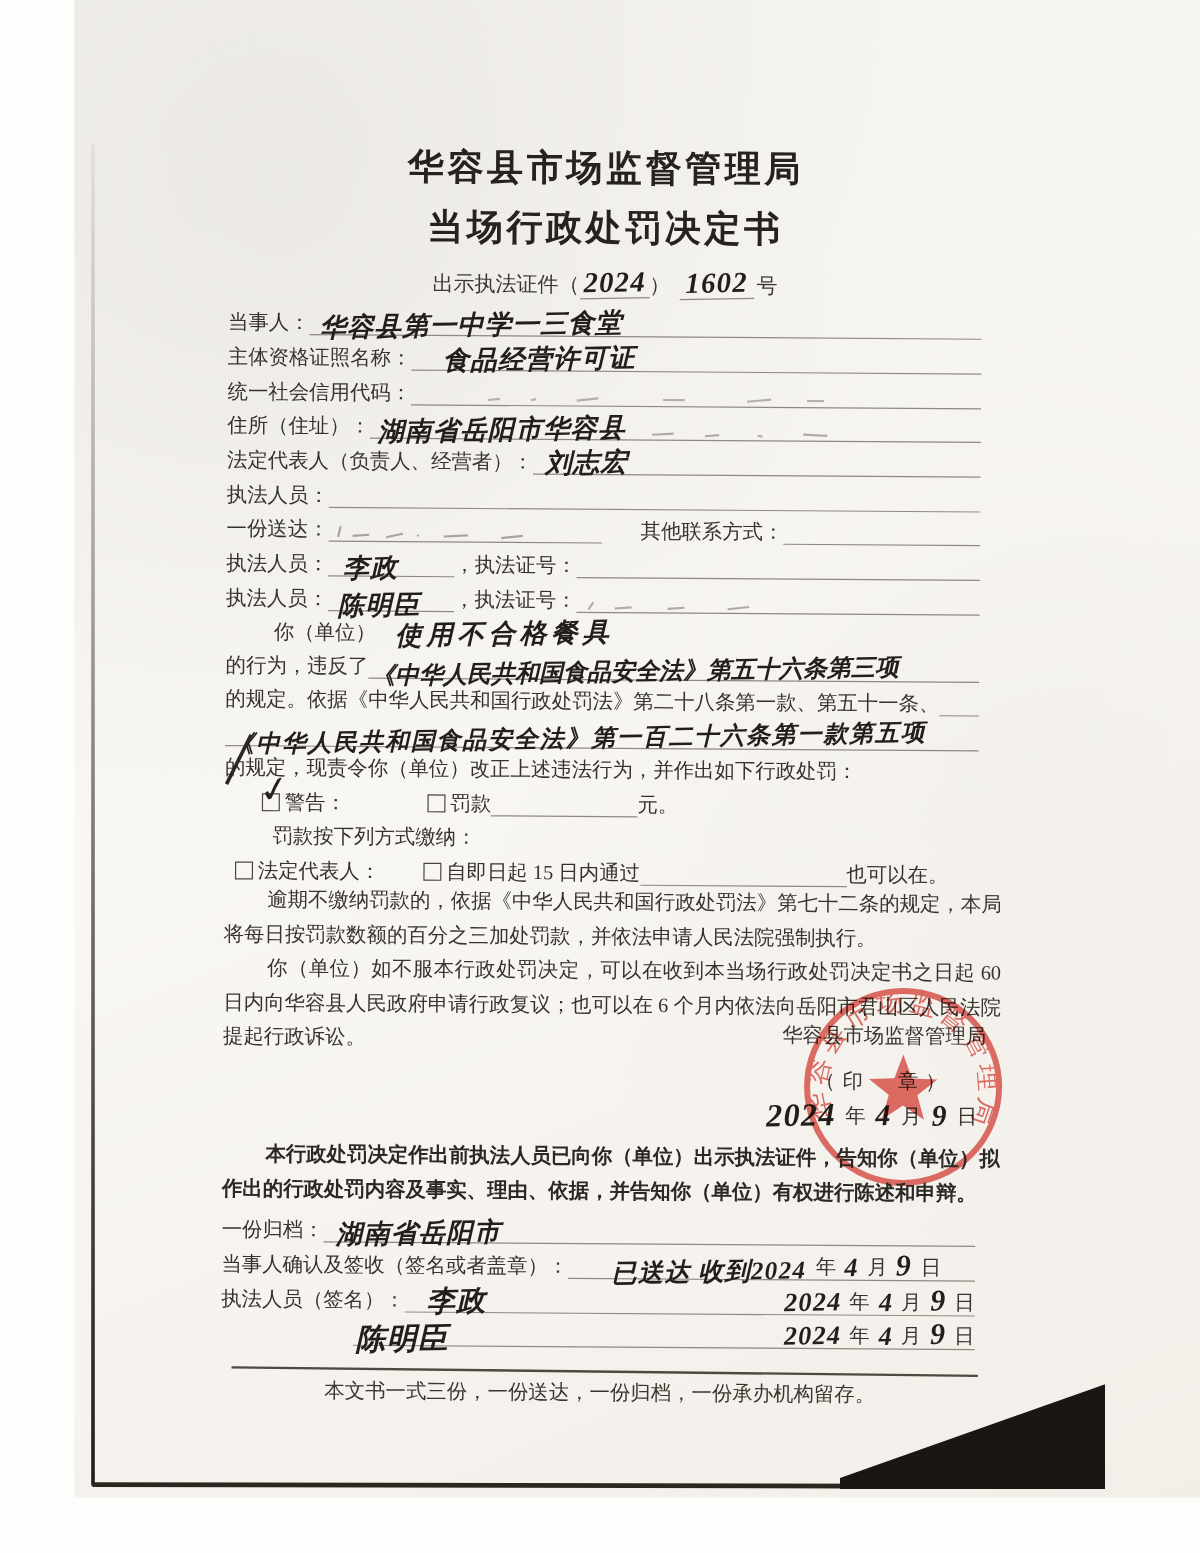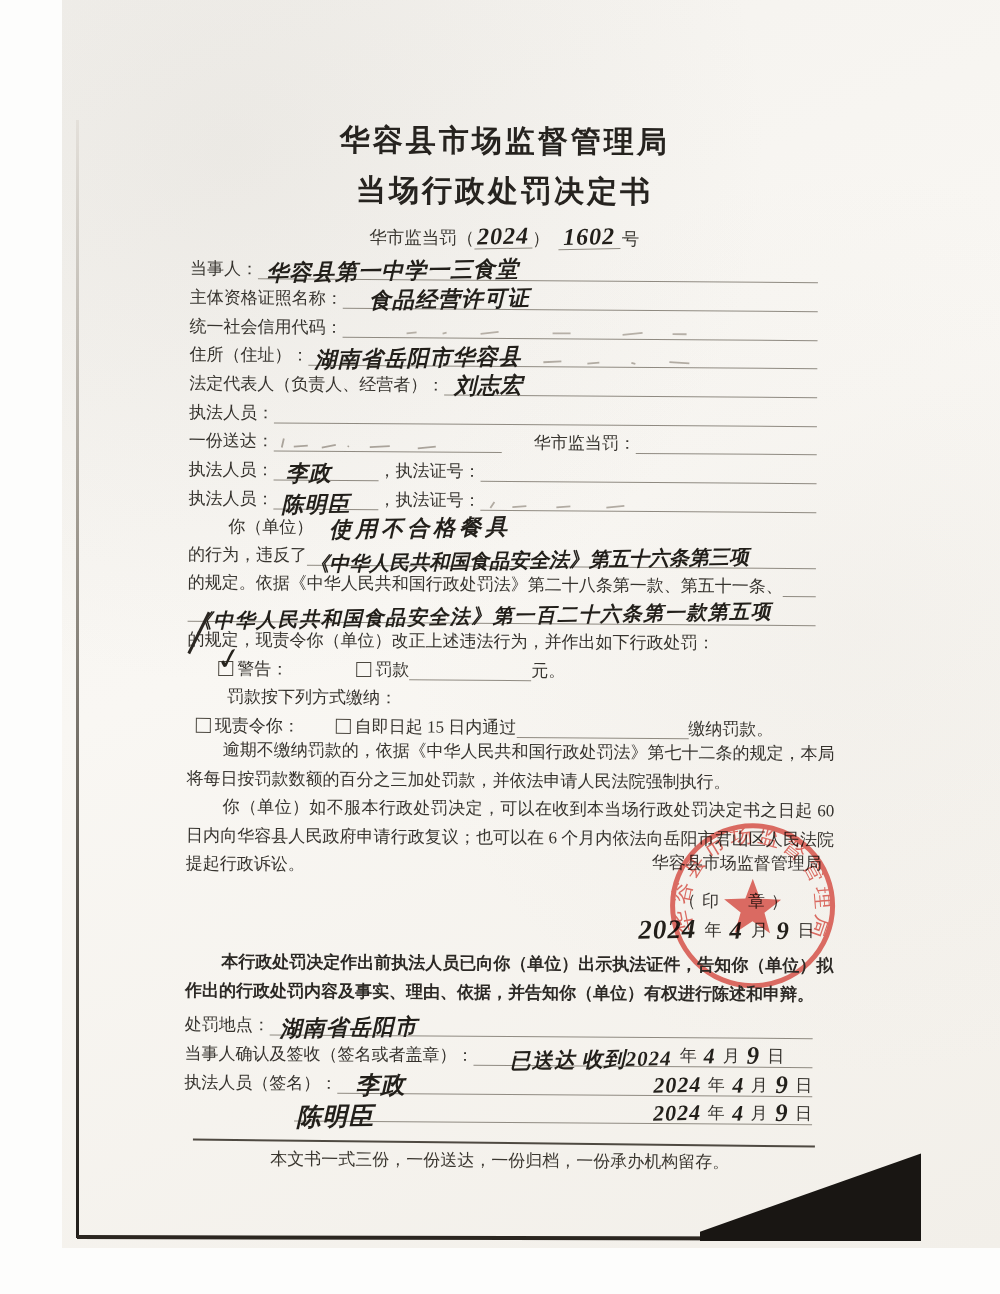--- a/index.html
+++ b/index.html
@@ -76,21 +76,21 @@
 <body>
 
 <div class="paper"></div>
 
 <div class="content">
 
   <div class="abs title" style="top:126px;">华容县市场监督管理局</div>
   <div class="abs title" style="top:176px;">当场行政处罚决定书</div>
 
   <div class="abs docno" style="top:226px;">
-    <span>华市监当罚（</span><span class="hw tilt uline" style="min-width:58px;text-align:center;">2024</span><span>）</span><span class="hw tilt uline" style="min-width:62px;text-align:center;margin:0 2px 0 8px;">1602</span><span>号</span>
+    <span>出示执法证件（</span><span class="hw tilt uline" style="min-width:58px;text-align:center;">2024</span><span>）</span><span class="hw tilt uline" style="min-width:62px;text-align:center;margin:0 2px 0 8px;">1602</span><span>号</span>
   </div>
 
   <div class="abs row" style="top:252px;">
     <span class="lbl">当事人：</span>
     <span class="fill">
       <span class="hw big tilt" style="margin:0 0 -2px 8px;">华容县第一中学一三食堂</span>
     </span>
   </div>
 
   <div class="abs row" style="top:281px;">
@@ -131,21 +131,21 @@
     <span class="fill"></span>
   </div>
 
   <div class="abs row" style="top:424px;">
     <span class="lbl">一份送达：</span>
     <span class="fill" style="max-width:228px;">
       <svg class="scrib" width="190" height="14" style="margin:0 0 0 4px;">
         <path d="M4 11 L6 2 M16 10 L30 9 M44 11 L58 8 M70 10 L71 9 M92 10 L112 9 M140 11 L158 9" stroke="#9d968c" stroke-width="1.8" fill="none"></path>
       </svg>
     </span>
-    <span class="lbl" style="margin-left:32px;">华市监当罚：</span>
+    <span class="lbl" style="margin-left:32px;">其他联系方式：</span>
     <span class="fill"></span>
   </div>
 
   <div class="abs row" style="top:453px;">
     <span class="lbl">执法人员：</span>
     <span class="fill" style="max-width:105px;">
       <span class="hw big tilt" style="margin:0 0 -4px 12px;">李政</span>
     </span>
     <span class="lbl">，执法证号：</span>
     <span class="fill"></span>
@@ -207,25 +207,25 @@
       <span class="lbl">元。</span>
     </span>
   </div>
 
   <div class="abs row" style="top:680px;">
     <span class="lbl" style="margin-left:40px;">罚款按下列方式缴纳：</span>
   </div>
 
   <div class="abs row" style="top:709px;left:200px;width:648px;">
     <span class="cb"></span>
-    <span class="lbl">现责令你：</span>
+    <span class="lbl">法定代表人：</span>
     <span class="cb" style="margin-left:36px;"></span>
     <span class="lbl">自即日起 15 日内通过</span>
     <span class="uline" style="width:172px;height:20px;"></span>
-    <span class="lbl">缴纳罚款。</span>
+    <span class="lbl">也可以在。</span>
   </div>
 
   <div class="abs para" style="top:738px;">
     <span class="ind"></span><span>逾期不缴纳罚款的，依据《中华人民共和国行政处罚法》第七十二条的规定，本局将每日按罚款数额的百分之三加处罚款，并依法申请人民法院强制执行。</span>
   </div>
 
   <div class="abs para" style="top:795px;">
     <span class="ind"></span><span>你（单位）如不服本行政处罚决定，可以在收到本当场行政处罚决定书之日起 60 日内向华容县人民政府申请行政复议；也可以在 6 个月内依法向岳阳市君山区人民法院提起行政诉讼。</span>
   </div>
 
@@ -249,21 +249,21 @@
     <text font-size="22" fill="#d5544a" letter-spacing="4" style="font-family:'Liberation Serif',serif;">
       <textPath href="#sealArc" startOffset="2">华容县市场监督管理局</textPath>
     </text>
   </svg>
 
   <div class="abs para bold" style="top:950px;">
     <span class="ind"></span><span>本行政处罚决定作出前执法人员已向你（单位）出示执法证件，告知你（单位）拟作出的行政处罚内容及事实、理由、依据，并告知你（单位）有权进行陈述和申辩。</span>
   </div>
 
   <div class="abs row" style="top:1008px;">
-    <span class="lbl">处罚地点：</span>
+    <span class="lbl">一份归档：</span>
     <span class="fill">
       <span class="hw big tilt" style="margin:0 0 -3px 10px;">湖南省岳阳市</span>
     </span>
   </div>
 
   <div class="abs row" style="top:1037px;">
     <span class="lbl">当事人确认及签收（签名或者盖章）：</span>
     <span class="fill">
       <span class="hw tilt" style="margin:0 0 -4px 36px;font-size:21px;">已送达 收到2024</span>
       <span class="dateg" style="margin-left:8px;">

